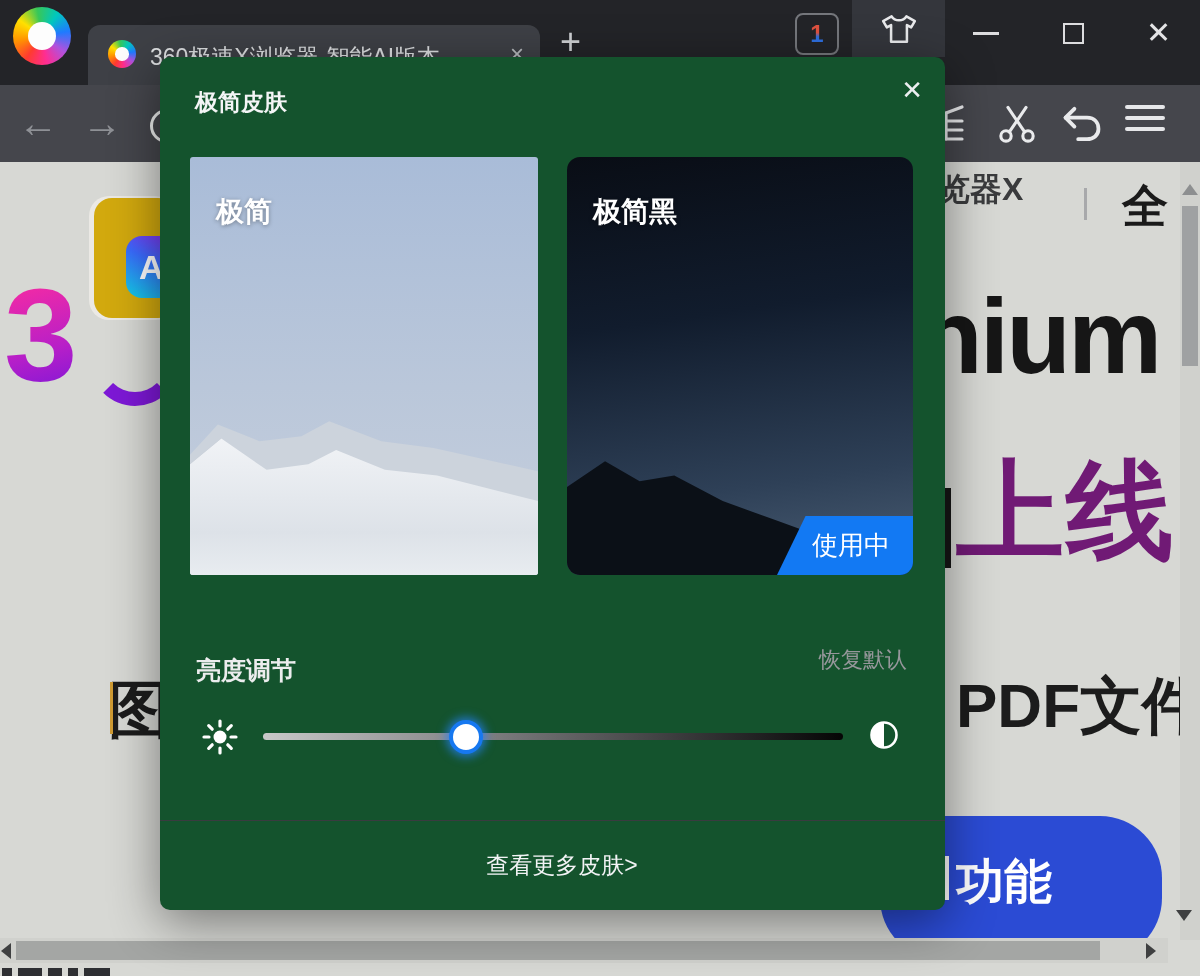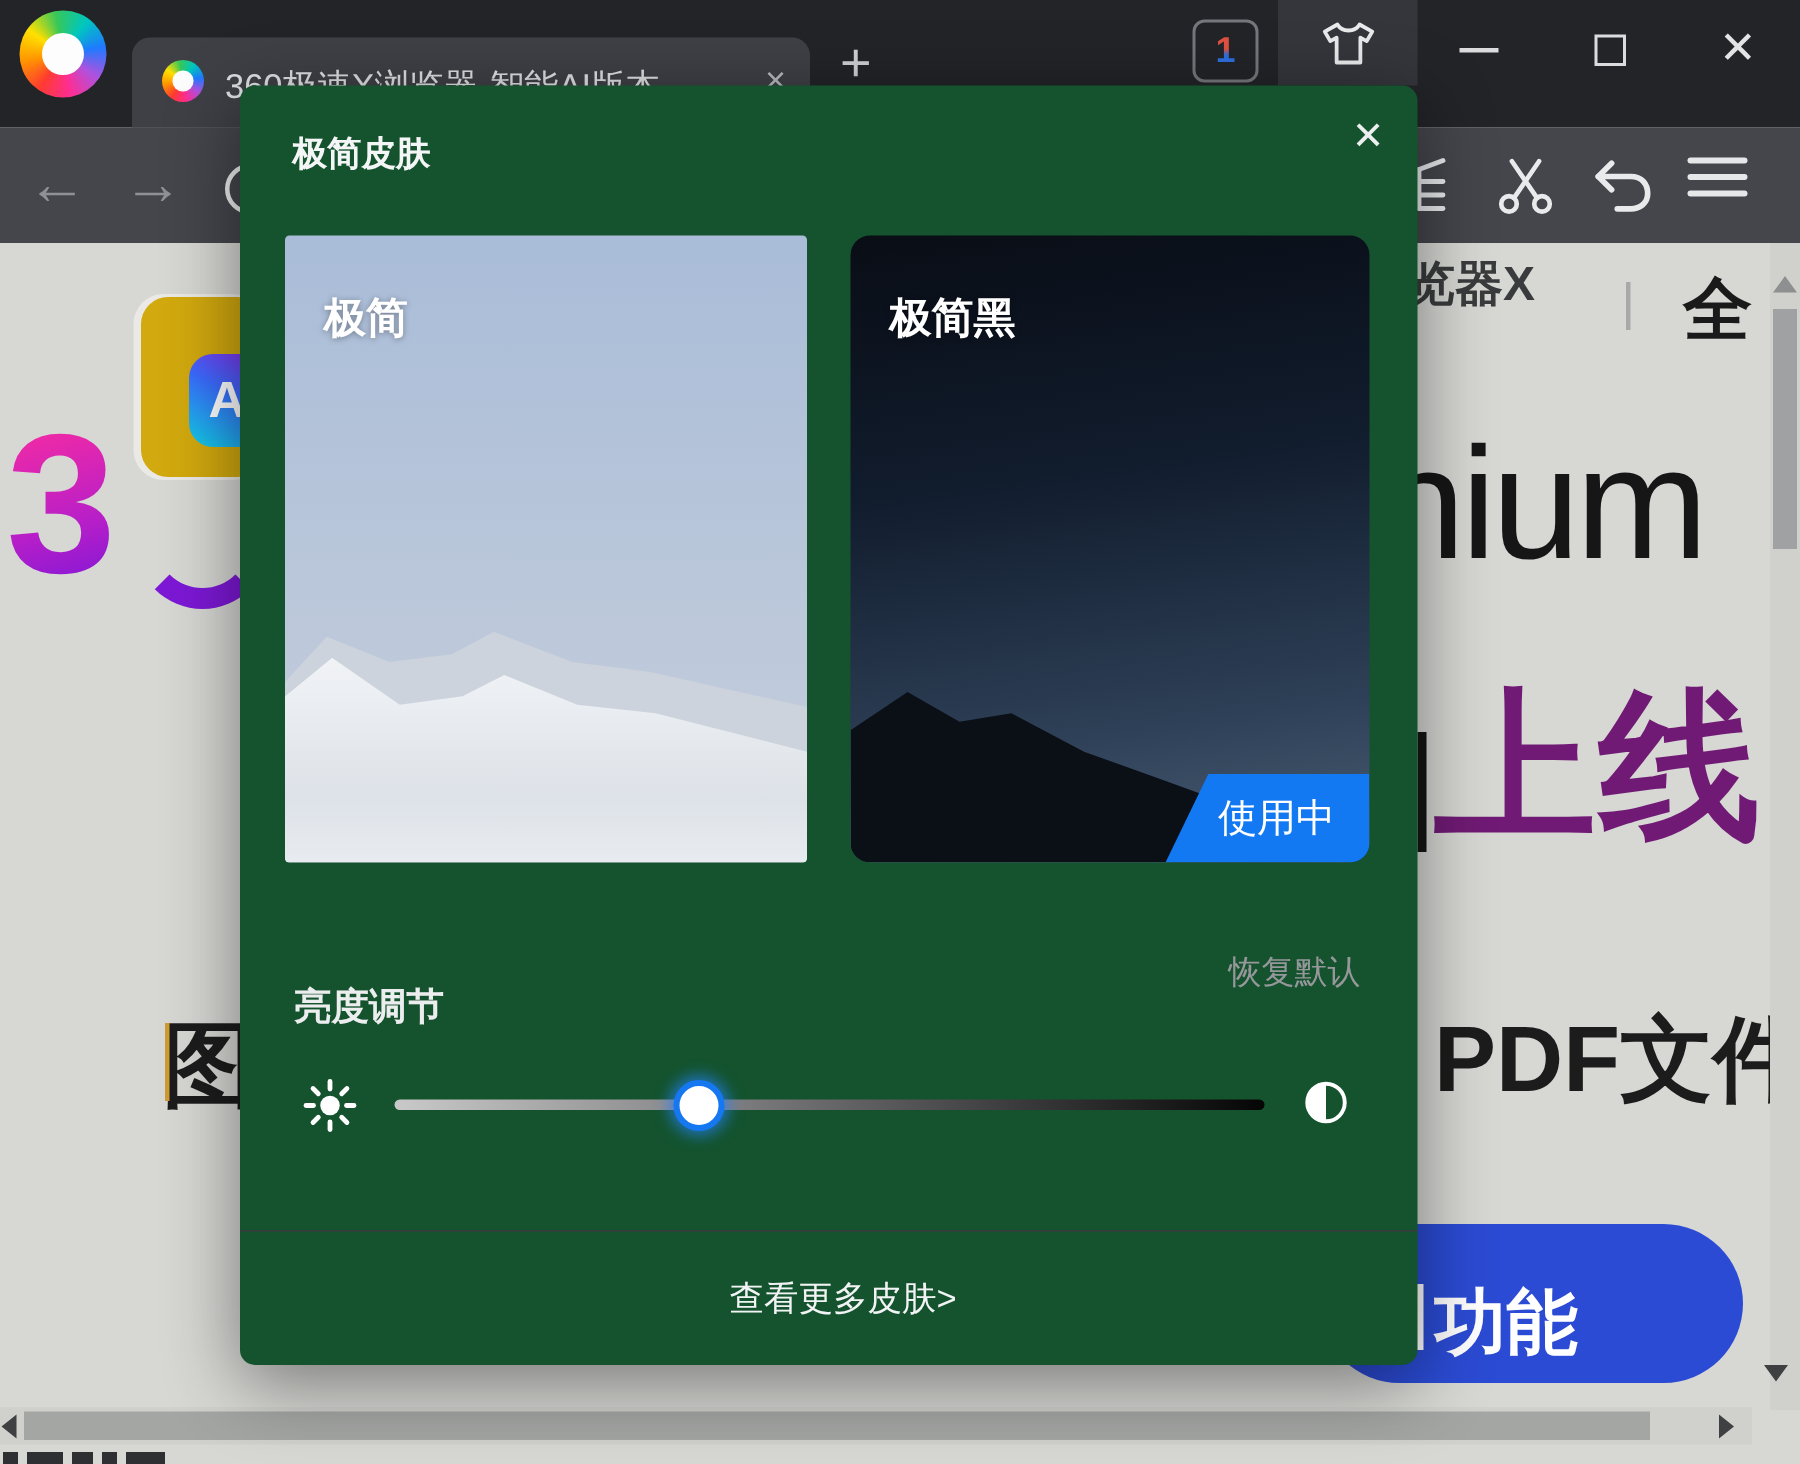--- a/index.html
+++ b/index.html
@@ -41,27 +41,27 @@
   .arc6{left:90px;top:316px;width:62px;height:62px;border:14px solid transparent;
     border-bottom-color:#7d18d6;border-radius:50%;}
   .ycard{left:94px;top:198px;width:82px;height:120px;border-radius:18px;background:#d2a90e;
     box-shadow:-3px 0 0 2px rgba(240,238,232,.8);}
   .ai-icon{left:126px;top:236px;width:62px;height:62px;border-radius:16px;
     background:linear-gradient(205deg,#8d2df0 5%,#3a6bff 45%,#14c6e8 95%);
     color:#fff;font-weight:800;font-size:34px;display:flex;align-items:center;justify-content:center;letter-spacing:1px;}
   .hdr-left{left:938px;top:168px;font-size:32px;font-weight:600;color:#3a3b3d;}
   .hdr-div{left:1084px;top:188px;width:3px;height:32px;background:#a8a9ab;}
   .hdr-right{left:1122px;top:176px;font-size:46px;font-weight:600;color:#1a1a1a;}
-  .headline1{left:918px;top:278px;font-size:106px;font-weight:400;color:#161616;letter-spacing:-3px;line-height:1.1;}
+  .headline1{left:918px;top:278px;font-size:106px;font-weight:700;color:#161616;letter-spacing:-3px;line-height:1.1;}
   .frag-bar{left:945px;top:488px;width:6px;height:80px;background:#161616;}
   .headline2{left:956px;top:452px;font-size:108px;font-weight:700;color:#701a75;line-height:1.1;letter-spacing:2px;}
   .tu{left:108px;top:668px;font-size:62px;font-weight:600;color:#1c1c1c;}
   .tu-line{left:110px;top:682px;width:3px;height:52px;background:#cf9b33;}
   .pdf{left:956px;top:664px;font-size:62px;font-weight:600;color:#1c1c1c;white-space:nowrap;}
-  .cta{left:880px;top:816px;width:282px;height:106px;border-radius:62px;background:#2b4bd4;}
+  .cta{left:880px;top:816px;width:282px;height:144px;border-radius:62px;background:#2b4bd4;}
   .cta-frag{position:absolute;left:64px;top:40px;width:5px;height:44px;background:#fff;}
   .cta-label{position:absolute;left:76px;top:34px;font-size:48px;font-weight:700;color:#fff;}
   
   .vtrack{position:absolute;right:0;top:162px;width:20px;height:778px;background:#d0d1cd;z-index:4;}
   .vup{position:absolute;left:1182px;top:184px;width:0;height:0;border-left:8px solid transparent;
     border-right:8px solid transparent;border-bottom:11px solid #8d8f90;z-index:5;}
   .vthumb{position:absolute;left:1182px;top:206px;width:16px;height:160px;background:#9fa1a2;z-index:5;}
   .vdown{position:absolute;left:1176px;top:910px;width:0;height:0;border-left:8px solid transparent;
     border-right:8px solid transparent;border-top:11px solid #3f4041;z-index:5;}
   .htrack{position:absolute;left:0;top:938px;width:1168px;height:25px;background:#d0d1cd;z-index:4;}
@@ -88,21 +88,21 @@
     clip-path:polygon(0 22%,9% 4%,22% 26%,34% 22%,42% 12%,56% 26%,71% 30%,100% 48%,100% 100%,0 100%);}
   .mtn-shadow{height:34%;opacity:.5;background:#97a2af;
     clip-path:polygon(9% 4%,16% 30%,30% 100%,4% 100%,0 60%,0 22%);}
   .mtn-dark{height:34%;background:#0b1017;
     clip-path:polygon(0 38%,11% 20%,21% 34%,31% 30%,45% 48%,61% 62%,79% 78%,100% 92%,100% 100%,0 100%);}
   .inuse{position:absolute;right:0;bottom:0;width:124px;height:59px;background:#1279f3;
     clip-path:polygon(21% 0,100% 0,100% 100%,0 100%);
     display:flex;align-items:center;justify-content:center;padding-left:12px;
     font-size:26px;font-weight:400;color:#fff;}
   .bri-label{position:absolute;left:36px;top:585px;font-size:25px;font-weight:700;color:#ecedee;margin-top:12px;}
-  .bri-reset{position:absolute;right:38px;top:576px;font-size:22px;color:#96979b;}
+  .bri-reset{position:absolute;right:38px;top:588px;font-size:22px;color:#96979b;}
   .sun{position:absolute;left:40px;top:660px;}
   .track{position:absolute;left:103px;top:676px;width:580px;height:7px;border-radius:4px;
     background:linear-gradient(90deg,#c9c9c9 0%,#909092 30%,#3a3a3c 72%,#050505 100%);}
   .thumb{position:absolute;top:50%;width:26px;height:26px;border-radius:50%;background:#fff;
     border:4px solid #1678f0;transform:translate(-50%,-50%);
     box-shadow:0 0 10px 3px rgba(35,130,255,.7);}
   .contrast{position:absolute;left:708px;top:662px;}
   .dlg-divider{position:absolute;left:0;top:763px;width:100%;height:1px;background:#3a3b40;}
   .dlg-footer{position:absolute;left:0;top:764px;width:100%;height:89px;
     display:flex;align-items:center;justify-content:center;}

